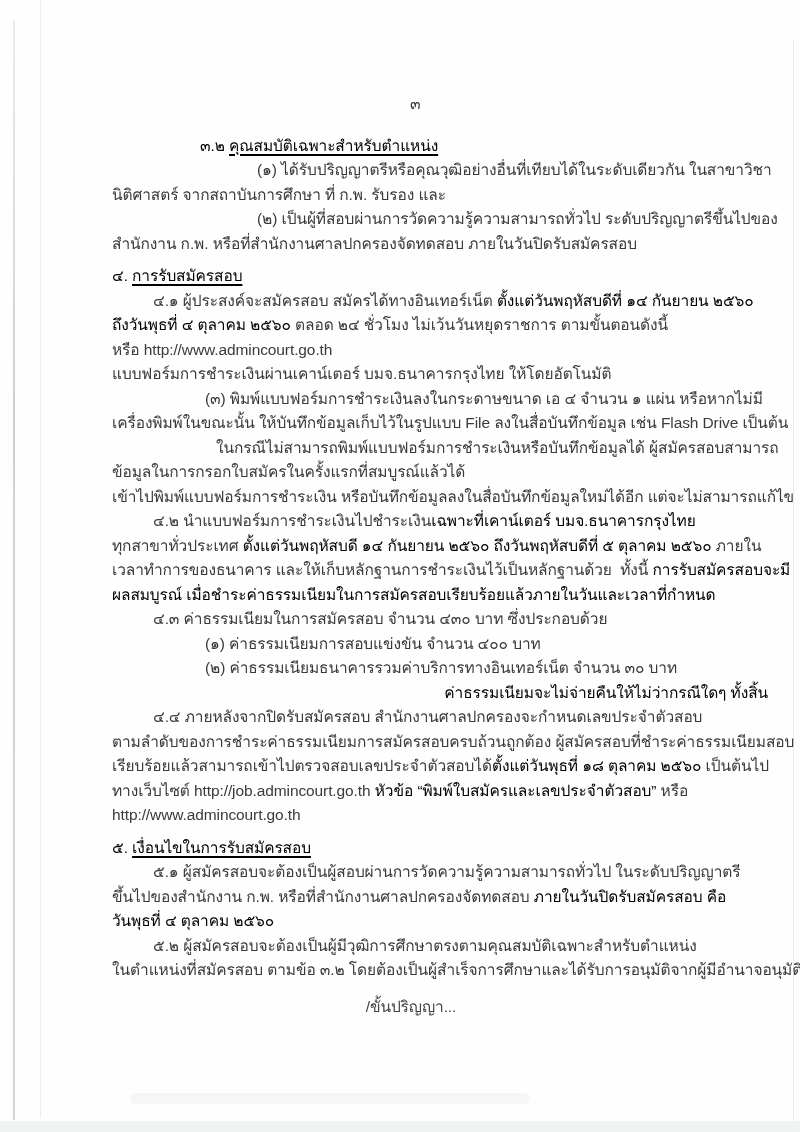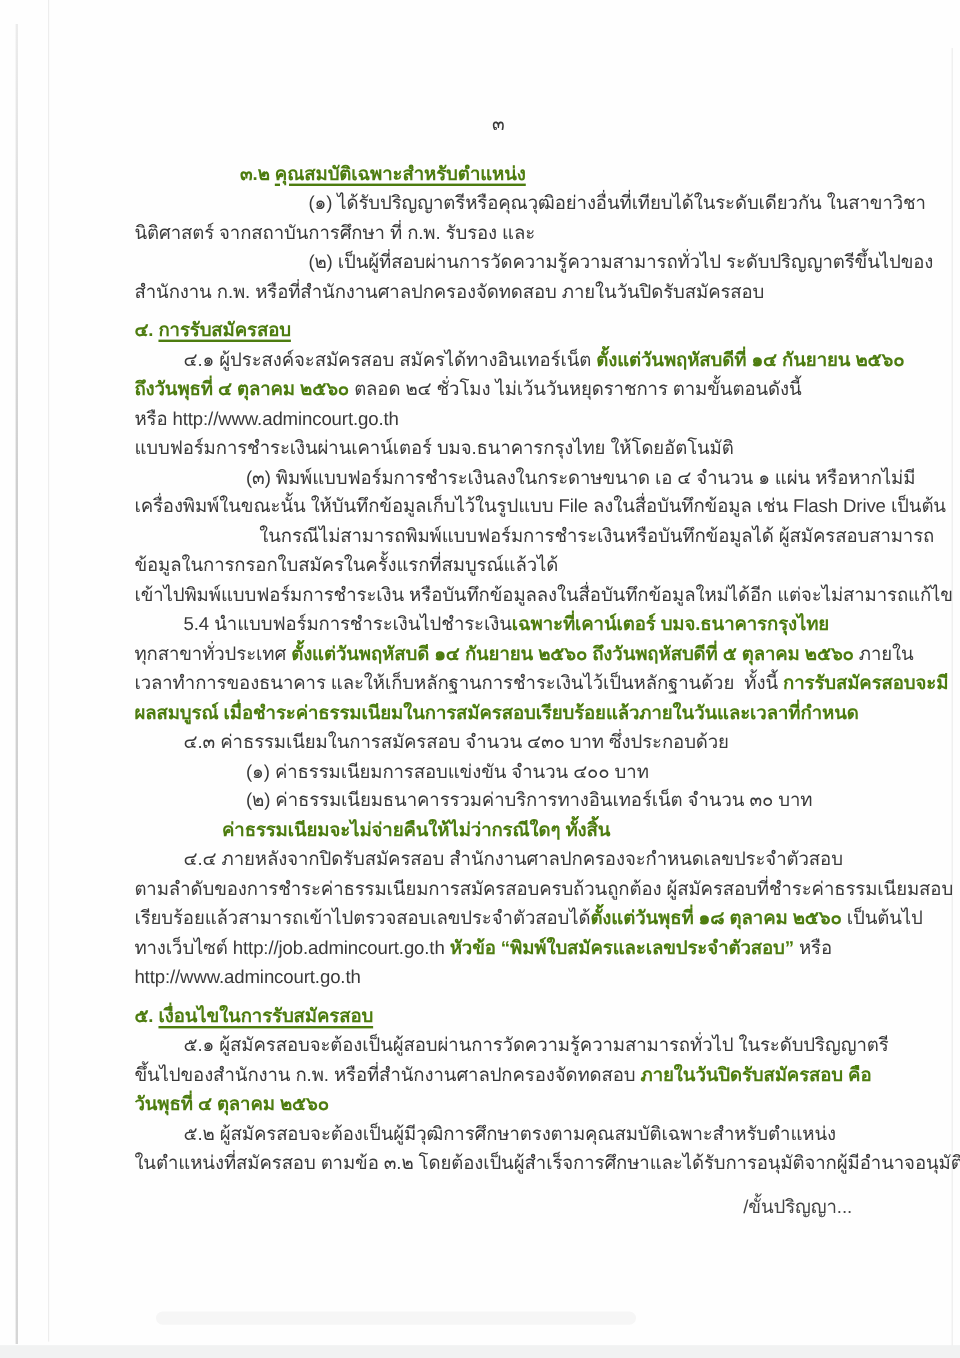--- a/index.html
+++ b/index.html
@@ -16,32 +16,32 @@
   .edge-l2{position:absolute;left:40px;top:0;bottom:14px;width:1px;background:#ededed;}
   .edge-r{position:absolute;right:6px;top:40px;bottom:0;width:1px;background:#ededed;}
   .bottom-band{position:absolute;left:0;right:0;bottom:0;height:11px;background:#f1f2f2;}
   .smudge{position:absolute;left:130px;bottom:28px;width:400px;height:11px;
           background:#f6f6f6;border-radius:6px;}
   .content{
     position:absolute;left:112px;top:92px;width:656px;
     color:#3a3a3a;font-size:15.5px;line-height:24.5px;letter-spacing:-0.1px;
   }
   .line{white-space:pre;height:24.5px;}
-  .b{font-weight:700;color:#4d7c0f;margin-top:48px;}
+  .b{font-weight:400;color:#000000;margin-top:48px;}
   .u{text-decoration:underline;text-underline-offset:3px;text-decoration-thickness:1.5px;}
   .ln-pagenum{margin-left:298px;}
   .ln-subsection{margin-left:88px;margin-top:17px;}
   .ln-section{margin-top:8px;}
   .ln-para{margin-left:41px;}
   .ln-item{margin-left:93px;}
   .ln-item-deep{margin-left:145px;}
   .ln-cont{margin-left:0;}
   .ln-cont-ind{margin-left:104px;}
-  .ln-center{margin-left:73px;}
-  .ln-footer{margin-top:12px;text-align:right;padding-right:58px;color:#444444;}
+  .ln-center{margin-left:73px;text-align:right;}
+  .ln-footer{margin-top:12px;text-align:center;padding-right:58px;color:#444444;}
 </style>
 </head>
 <body>
 
 <div class="page">
   <div class="edge-l1"></div>
   <div class="edge-l2"></div>
   <div class="edge-r"></div>
   <div class="smudge"></div>
   <div class="bottom-band"></div>
@@ -55,21 +55,21 @@
       <div class="line ln-section"><span class="b">๔. </span><span class="b u">การรับสมัครสอบ</span></div>
       <div class="line ln-para"><span class="">๔.๑ ผู้ประสงค์จะสมัครสอบ สมัครได้ทางอินเทอร์เน็ต </span><span class="b">ตั้งแต่วันพฤหัสบดีที่ ๑๔ กันยายน ๒๕๖๐</span></div>
       <div class="line ln-cont"><span class="b">ถึงวันพุธที่ ๔ ตุลาคม ๒๕๖๐</span><span class=""> ตลอด ๒๔ ชั่วโมง ไม่เว้นวันหยุดราชการ ตามขั้นตอนดังนี้</span></div>
       <div class="line ln-cont"><span class="">หรือ http://www.admincourt.go.th</span></div>
       <div class="line ln-cont"><span class="">แบบฟอร์มการชำระเงินผ่านเคาน์เตอร์ บมจ.ธนาคารกรุงไทย ให้โดยอัตโนมัติ</span></div>
       <div class="line ln-item"><span class="">(๓) พิมพ์แบบฟอร์มการชำระเงินลงในกระดาษขนาด เอ ๔ จำนวน ๑ แผ่น หรือหากไม่มี</span></div>
       <div class="line ln-cont"><span class="">เครื่องพิมพ์ในขณะนั้น ให้บันทึกข้อมูลเก็บไว้ในรูปแบบ File ลงในสื่อบันทึกข้อมูล เช่น Flash Drive เป็นต้น</span></div>
       <div class="line ln-cont-ind"><span class="">ในกรณีไม่สามารถพิมพ์แบบฟอร์มการชำระเงินหรือบันทึกข้อมูลได้ ผู้สมัครสอบสามารถ</span></div>
       <div class="line ln-cont"><span class="">ข้อมูลในการกรอกใบสมัครในครั้งแรกที่สมบูรณ์แล้วได้</span></div>
       <div class="line ln-cont"><span class="">เข้าไปพิมพ์แบบฟอร์มการชำระเงิน หรือบันทึกข้อมูลลงในสื่อบันทึกข้อมูลใหม่ได้อีก แต่จะไม่สามารถแก้ไข</span></div>
-      <div class="line ln-para"><span class="">5.4 นำแบบฟอร์มการชำระเงินไปชำระเงิน</span><span class="b">เฉพาะที่เคาน์เตอร์ บมจ.ธนาคารกรุงไทย</span></div>
+      <div class="line ln-para"><span class="">๔.๒ นำแบบฟอร์มการชำระเงินไปชำระเงิน</span><span class="b">เฉพาะที่เคาน์เตอร์ บมจ.ธนาคารกรุงไทย</span></div>
       <div class="line ln-cont"><span class="">ทุกสาขาทั่วประเทศ </span><span class="b">ตั้งแต่วันพฤหัสบดี ๑๔ กันยายน ๒๕๖๐ ถึงวันพฤหัสบดีที่ ๕ ตุลาคม ๒๕๖๐</span><span class=""> ภายใน</span></div>
       <div class="line ln-cont"><span class="">เวลาทำการของธนาคาร และให้เก็บหลักฐานการชำระเงินไว้เป็นหลักฐานด้วย  ทั้งนี้ </span><span class="b">การรับสมัครสอบจะมี</span></div>
       <div class="line ln-cont"><span class="b">ผลสมบูรณ์ เมื่อชำระค่าธรรมเนียมในการสมัครสอบเรียบร้อยแล้วภายในวันและเวลาที่กำหนด</span></div>
       <div class="line ln-para"><span class="">๔.๓ ค่าธรรมเนียมในการสมัครสอบ จำนวน ๔๓๐ บาท ซึ่งประกอบด้วย</span></div>
       <div class="line ln-item"><span class="">(๑) ค่าธรรมเนียมการสอบแข่งขัน จำนวน ๔๐๐ บาท</span></div>
       <div class="line ln-item"><span class="">(๒) ค่าธรรมเนียมธนาคารรวมค่าบริการทางอินเทอร์เน็ต จำนวน ๓๐ บาท</span></div>
       <div class="line ln-center"><span class="b">ค่าธรรมเนียมจะไม่จ่ายคืนให้ไม่ว่ากรณีใดๆ ทั้งสิ้น</span></div>
       <div class="line ln-para"><span class="">๔.๔ ภายหลังจากปิดรับสมัครสอบ สำนักงานศาลปกครองจะกำหนดเลขประจำตัวสอบ</span></div>
       <div class="line ln-cont"><span class="">ตามลำดับของการชำระค่าธรรมเนียมการสมัครสอบครบถ้วนถูกต้อง ผู้สมัครสอบที่ชำระค่าธรรมเนียมสอบ</span></div>
       <div class="line ln-cont"><span class="">เรียบร้อยแล้วสามารถเข้าไปตรวจสอบเลขประจำตัวสอบได้</span><span class="b">ตั้งแต่วันพุธที่ ๑๘ ตุลาคม ๒๕๖๐</span><span class=""> เป็นต้นไป</span></div>

